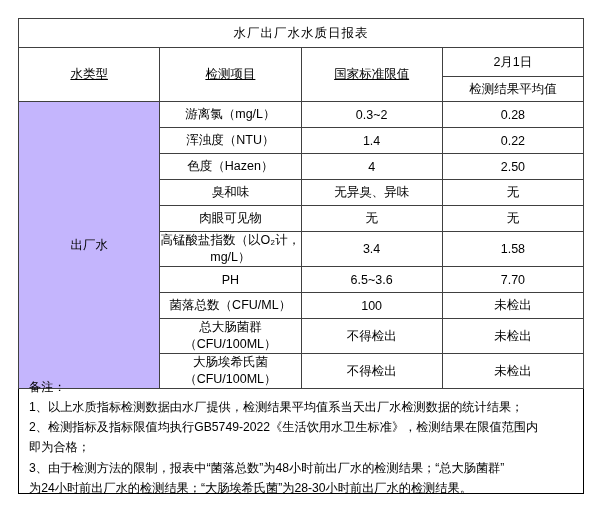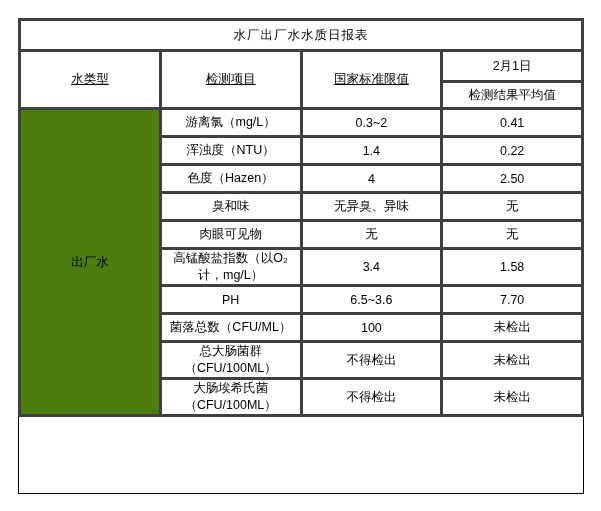--- a/index.html
+++ b/index.html
@@ -31,21 +31,21 @@
   }
   table.report {
     position: absolute;
     left: 18px;
     top: 18px;
     width: 566px;
     border-collapse: collapse;
     table-layout: fixed;
   }
   table.report td, table.report th {
-    border: 3px solid #404040;
+    border: 1px solid #404040;
     font-weight: normal;
     padding: 0;
     text-align: center;
     vertical-align: middle;
     font-size: 12.5px;
     color: #000;
   }
   .title-cell {
     height: 28px;
     font-size: 17px;
@@ -55,21 +55,21 @@
   .hdr {
     font-size: 13px;
     text-decoration: underline;
   }
   .hdr-type { width: 96px; height: 52px; }
   .hdr-item { width: 214px; }
   .hdr-std  { width: 128px; }
   .hdr-date { width: 128px; height: 28px; font-size: 15px; font-weight: bold; margin-left: 12px; }
   .hdr-avg  { height: 24px; font-size: 12px; border-radius: 11px; }
   .cell-type {
-    background: #4d7c0f;
+    background: #c4b5fd;
     font-size: 13.5px;
   }
   .cell-item {
     text-align: left;
     padding-left: 8px;
     height: 25px;
     font-size: 12.5px;
   }
   .cell-val {
     height: 25px;
@@ -110,21 +110,21 @@
         <td class="hdr-date">2月1日</td>
       </tr>
       <tr>
         <td class="hdr-avg">检测结果平均值</td>
       </tr>
 
       <tr>
         <td class="cell-type" rowspan="10">出厂水</td>
         <td class="cell-item">游离氯（mg/L）</td>
         <td class="cell-val">0.3~2</td>
-        <td class="cell-val">0.41</td>
+        <td class="cell-val">0.28</td>
       </tr>
       <tr>
         <td class="cell-item">浑浊度（NTU）</td>
         <td class="cell-val">1.4</td>
         <td class="cell-val">0.22</td>
       </tr>
       <tr>
         <td class="cell-item">色度（Hazen）</td>
         <td class="cell-val">4</td>
         <td class="cell-val">2.50</td>
@@ -160,14 +160,22 @@
         <td class="cell-val">未检出</td>
       </tr>
       <tr>
         <td class="cell-item">大肠埃希氏菌（CFU/100ML）</td>
         <td class="cell-val">不得检出</td>
         <td class="cell-val">未检出</td>
       </tr>
     </tbody>
   </table>
 
+  <div class="notes">
+    <p>备注：</p>
+    <p>1、以上水质指标检测数据由水厂提供，检测结果平均值系当天出厂水检测数据的统计结果；</p>
+    <p>2、检测指标及指标限值均执行GB5749-2022《生活饮用水卫生标准》，检测结果在限值范围内</p>
+    <p>即为合格；</p>
+    <p>3、由于检测方法的限制，报表中“菌落总数”为48小时前出厂水的检测结果；“总大肠菌群”</p>
+    <p>为24小时前出厂水的检测结果；“大肠埃希氏菌”为28-30小时前出厂水的检测结果。</p>
+  </div>
 
 </div>
 
 </body></html>

